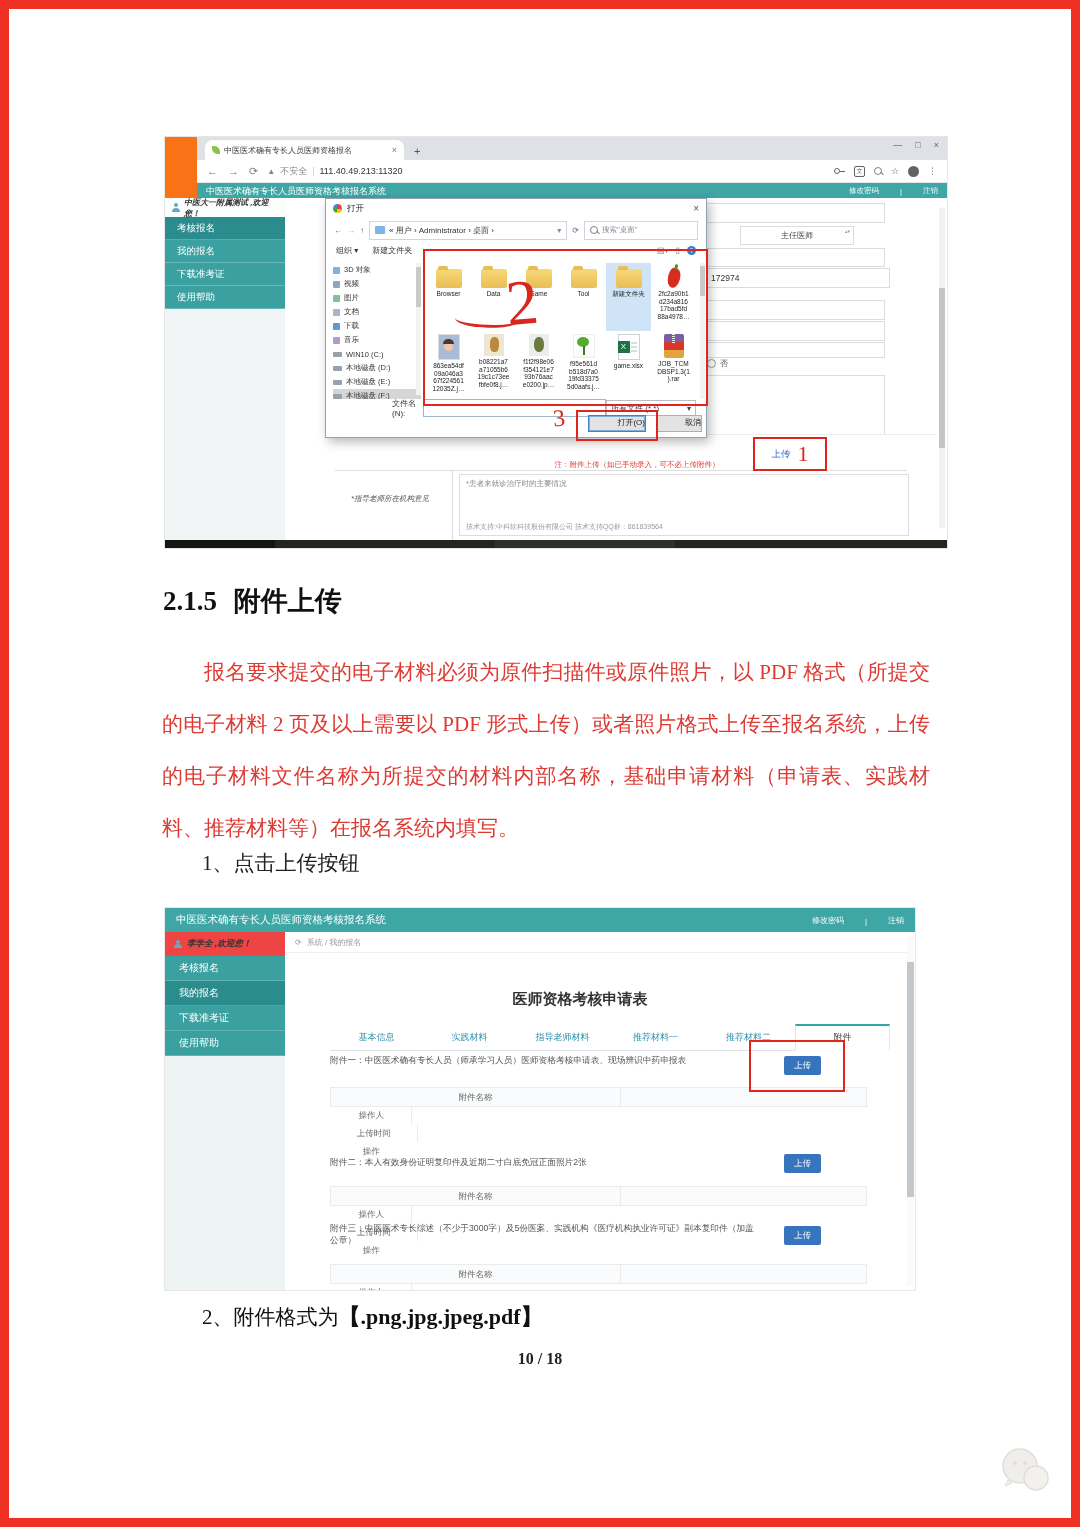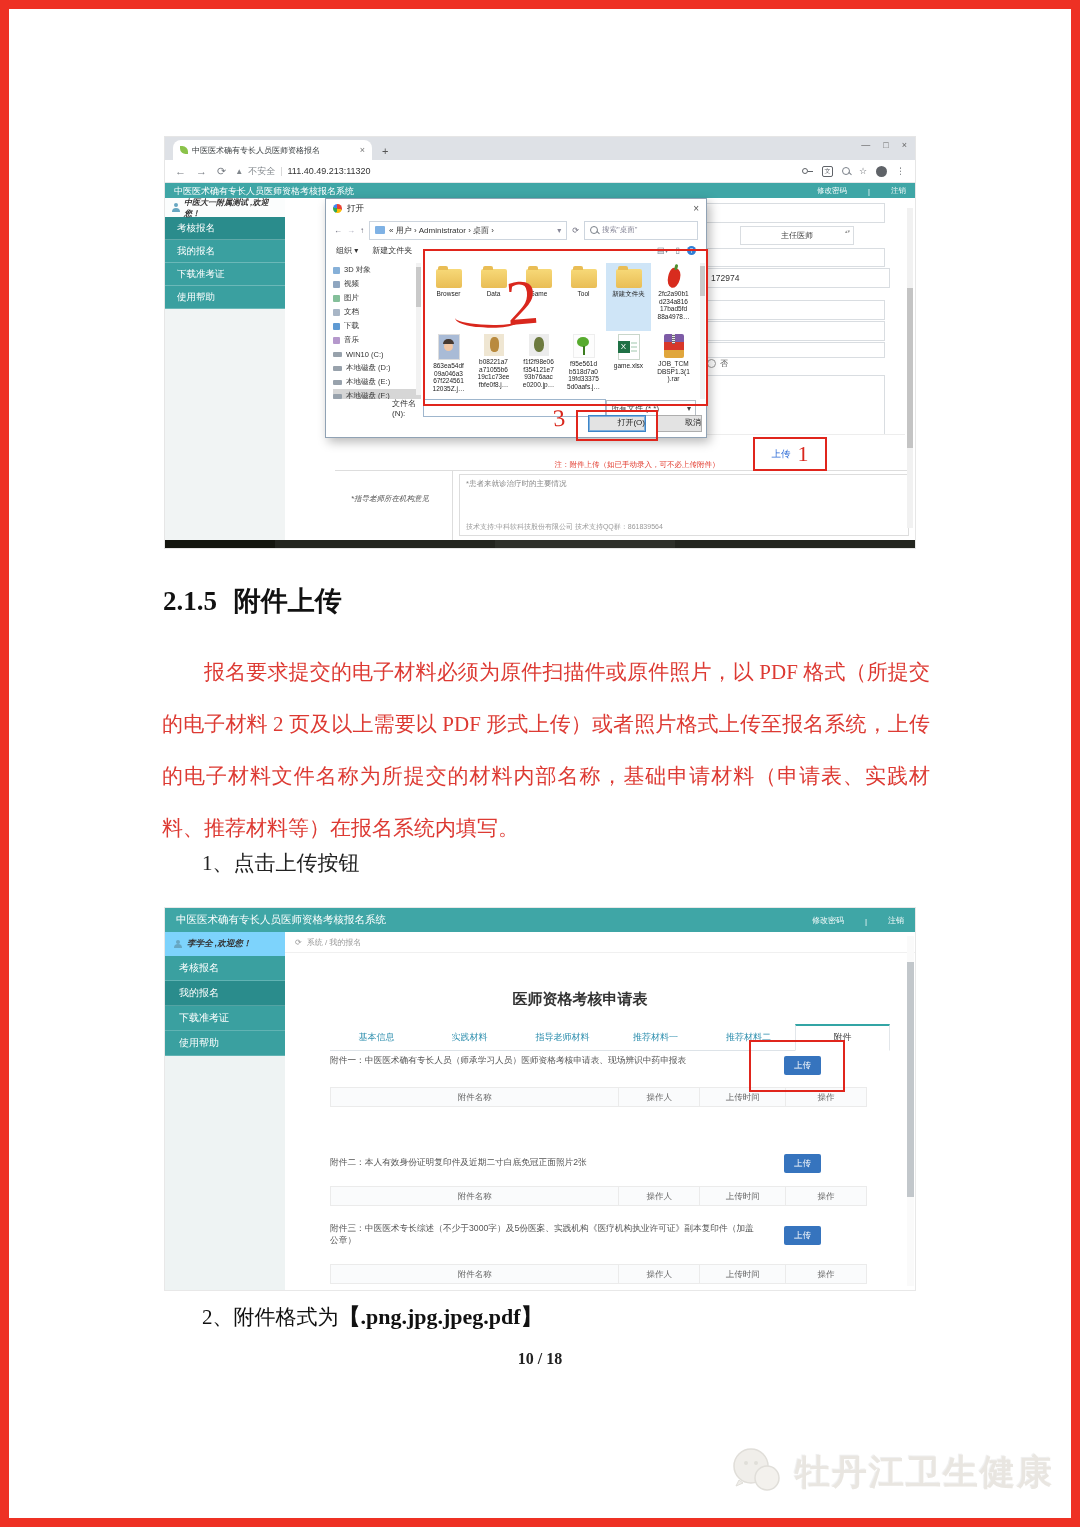--- a/index.html
+++ b/index.html
@@ -1,21 +1,21 @@
 <!DOCTYPE html>
 <html><head>
 <meta charset="utf-8">
 <style>
   html,body{margin:0;padding:0;background:#fff;}
   .page{position:relative;width:1080px;height:1527px;background:#fff;overflow:hidden;font-family:"Liberation Sans",sans-serif;}
   .red-frame{position:absolute;inset:0;border:9px solid #ee3124;z-index:60;pointer-events:none;}
   .abs{position:absolute;}
 
   
-  .shot1{position:absolute;left:165px;top:137px;width:750px;height:411px;background:#f97316;box-shadow:0 0 0 1px #e6e6e6;}
+  .shot1{position:absolute;left:165px;top:137px;width:750px;height:411px;background:#f97316;box-shadow:0 0 0 1px #e6e6e6;padding-left:32px;}
   .tabstrip{height:23px;background:#dee1e6;display:flex;align-items:flex-end;padding-left:8px;position:relative;}
   .tab{width:185px;height:20px;background:#fff;border-radius:8px 8px 0 0;display:flex;align-items:center;gap:4px;padding:0 7px;font-size:8px;color:#3c4043;}
   .tab-title{flex:1;white-space:nowrap;overflow:hidden;text-overflow:ellipsis;}
   .leaf{width:8px;height:8px;background:#8bc34a;border-radius:0 70% 0 70%;flex:0 0 auto;}
   .tab-x{color:#777;font-size:9px;}
   .newtab{font-size:11px;color:#555;margin:0 0 3px 10px;}
   .winctrl{position:absolute;right:8px;top:3px;display:flex;gap:13px;color:#666;font-size:9px;}
   .addrbar{height:22px;background:#fff;display:flex;align-items:center;gap:9px;padding:0 10px;border-bottom:1px solid #e4e7e9;}
   .navg{display:flex;gap:10px;font-size:11px;color:#757a80;}
   .urlbox{display:flex;align-items:center;gap:5px;font-size:9px;color:#80868b;flex:1;}
@@ -135,34 +135,34 @@
   .step2 .fmt{font-weight:bold;font-size:22px;}
   .pageno{position:absolute;left:0;right:0;top:1350px;text-align:center;font-family:"Liberation Serif",serif;font-weight:bold;font-size:16px;color:#222;}
   .wm{position:absolute;right:26px;top:1446px;display:flex;align-items:center;gap:10px;z-index:1;}
   .wm-text{color:#e9e6e1;font-size:35px;font-weight:bold;letter-spacing:2px;text-shadow:1px 1px 1px #fff,-1px -1px 1px rgba(0,0,0,.07);}
 
   
   .shot2{position:absolute;left:165px;top:908px;width:750px;height:382px;background:#fff;box-shadow:0 0 0 1px #e8e8e8;overflow:hidden;}
   .hd2{height:24px;display:flex;align-items:center;justify-content:space-between;padding:0 11px;font-size:10.5px;}
   .hd2 .hd-rt{font-size:8px;}
   .side2{position:absolute;left:0;top:24px;bottom:0;width:120px;background:#eef3f3;}
-  .user2{height:24px;display:flex;align-items:center;gap:5px;padding:0 8px;font-size:8.5px;color:#555;background:#7dd3fc;}
+  .user2{height:24px;display:flex;align-items:center;gap:5px;padding:0 8px;font-size:8.5px;color:#555;background:#ef4444;}
   .mi2{height:24px;line-height:24px;padding-left:14px;font-size:10px;color:#fff;background:#3aa0a0;border-bottom:1px solid rgba(255,255,255,.2);}
   .mi2.active{background:#2a8c8c;}
   .main2{position:absolute;left:120px;top:24px;right:0;bottom:0;background:#fff;}
   .crumb2{height:20px;border-bottom:1px solid #f0f0f0;display:flex;align-items:center;gap:5px;padding:0 10px;font-size:8px;color:#999;}
   .t2a{position:absolute;left:0;right:40px;top:36px;text-align:center;font-size:15px;color:#333;font-weight:600;}
   .t2b{position:absolute;left:0;right:40px;top:58px;text-align:center;font-size:15px;color:#333;font-weight:600;}
   .tabs2{position:absolute;left:45px;top:92px;width:560px;height:27px;display:flex;border-bottom:1px solid #dde3e8;box-sizing:border-box;}
   .tb{flex:1;text-align:center;line-height:26px;font-size:9px;color:#2e8fae;}
   .tb.active{color:#444;background:#fff;border:1px solid #e2e6ea;border-bottom:1px solid #fff;border-top:2px solid #33a5a5;margin-bottom:-1px;line-height:22px;}
   .sec-label{position:absolute;left:45px;font-size:8.7px;color:#555;line-height:12px;}
   .btn-up{position:absolute;left:499px;width:37px;height:19px;background:#3674be;color:#fff;font-size:8.5px;border-radius:2px;text-align:center;line-height:19px;}
   .redbox-up2{position:absolute;left:464px;top:108px;width:92px;height:48px;border:2px solid #e0251c;z-index:5;}
-  .thead{position:absolute;left:45px;width:537px;height:20px;display:flex;background:#fafbfc;border:1px solid #ebebeb;font-size:8.5px;color:#666;box-sizing:border-box;}
+  .thead{position:absolute;left:45px;width:537px;height:20px;display:flex;background:#fafbfc;border:1px solid #ebebeb;font-size:8.5px;color:#666;box-sizing:border-box;flex-direction:column;}
   .thead>div{line-height:18px;text-align:center;border-right:1px solid #ebebeb;}
   .thead>div:last-child{border-right:none;}
   .tc1{width:54%;} .tc2{width:15%;} .tc3{width:16%;} .tc4{width:15%;}
   .sb2{position:absolute;right:1px;top:4px;width:7px;height:350px;background:#fafafa;}
   .sb2-th{position:absolute;left:0;top:26px;width:7px;height:235px;background:#c2c7cb;}
 </style>
 </head>
 <body>
 
 <div class="page">
@@ -509,15 +509,14 @@
   <div class="pageno">10 / 18</div>
 
   <div class="wm">
     <svg width="56" height="52" viewBox="0 0 56 52">
       <circle cx="22" cy="20" r="17" fill="#f0eeea" stroke="#e0ded9" stroke-width="1.5"></circle>
       <circle cx="38" cy="32" r="12" fill="#f3f1ed" stroke="#e0ded9" stroke-width="1.5"></circle>
       <circle cx="17" cy="17" r="2" fill="#e0ded9"></circle>
       <circle cx="27" cy="17" r="2" fill="#e0ded9"></circle>
       <path d="M10 34 L7 40 L14 37 Z" fill="#f0eeea" stroke="#e0ded9" stroke-width="1"></path>
     </svg>
-    <span class="wm-text">牡丹江卫生健康</span>
   </div>
 </div>
 
 </body></html>

